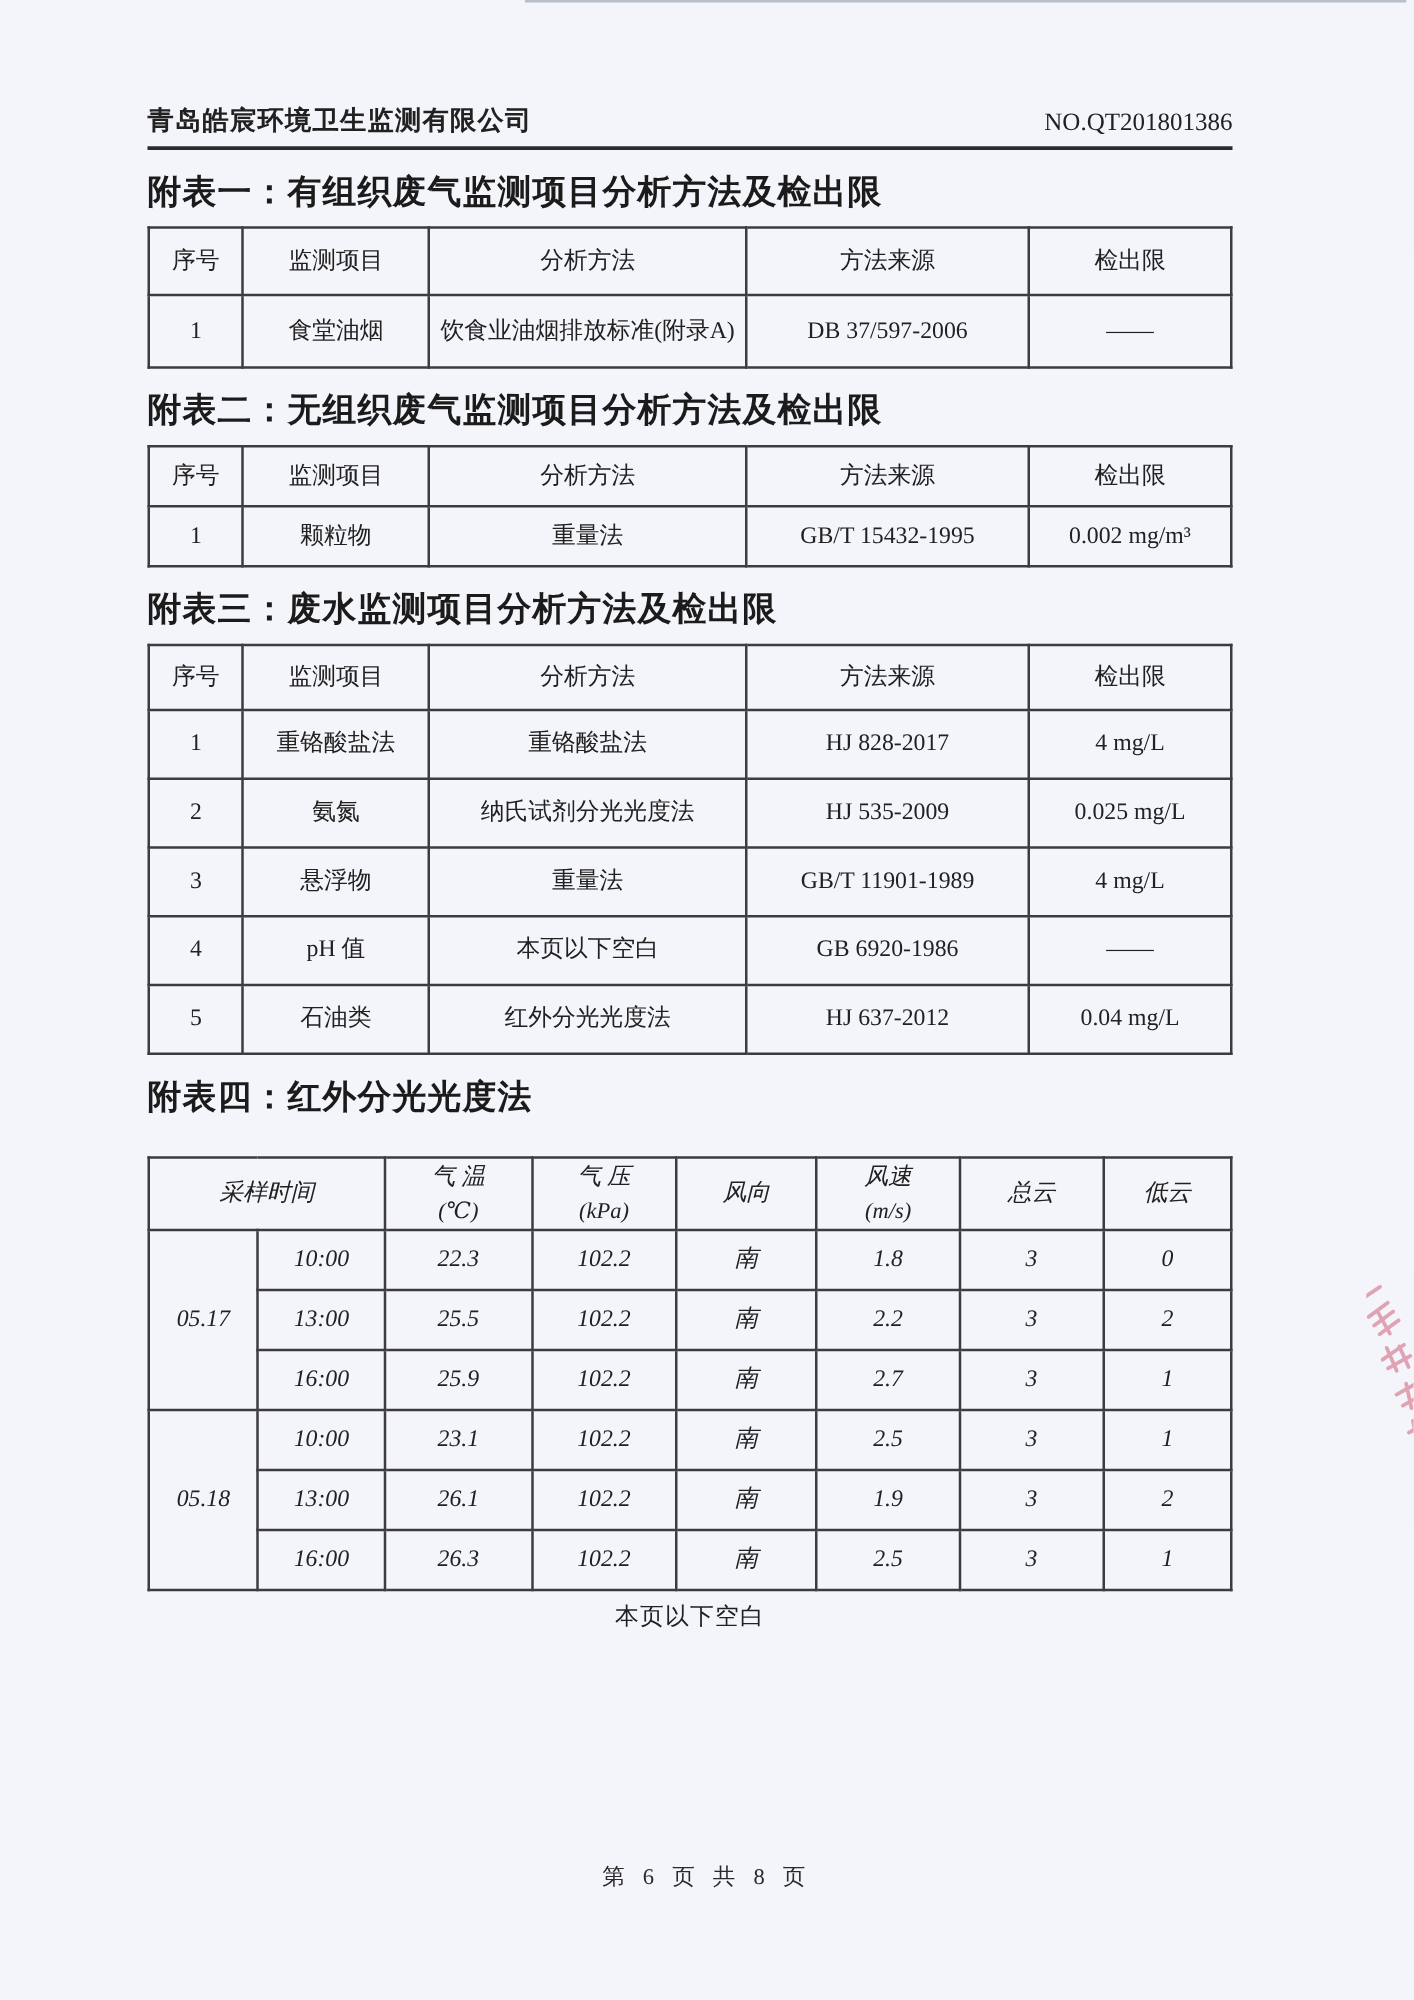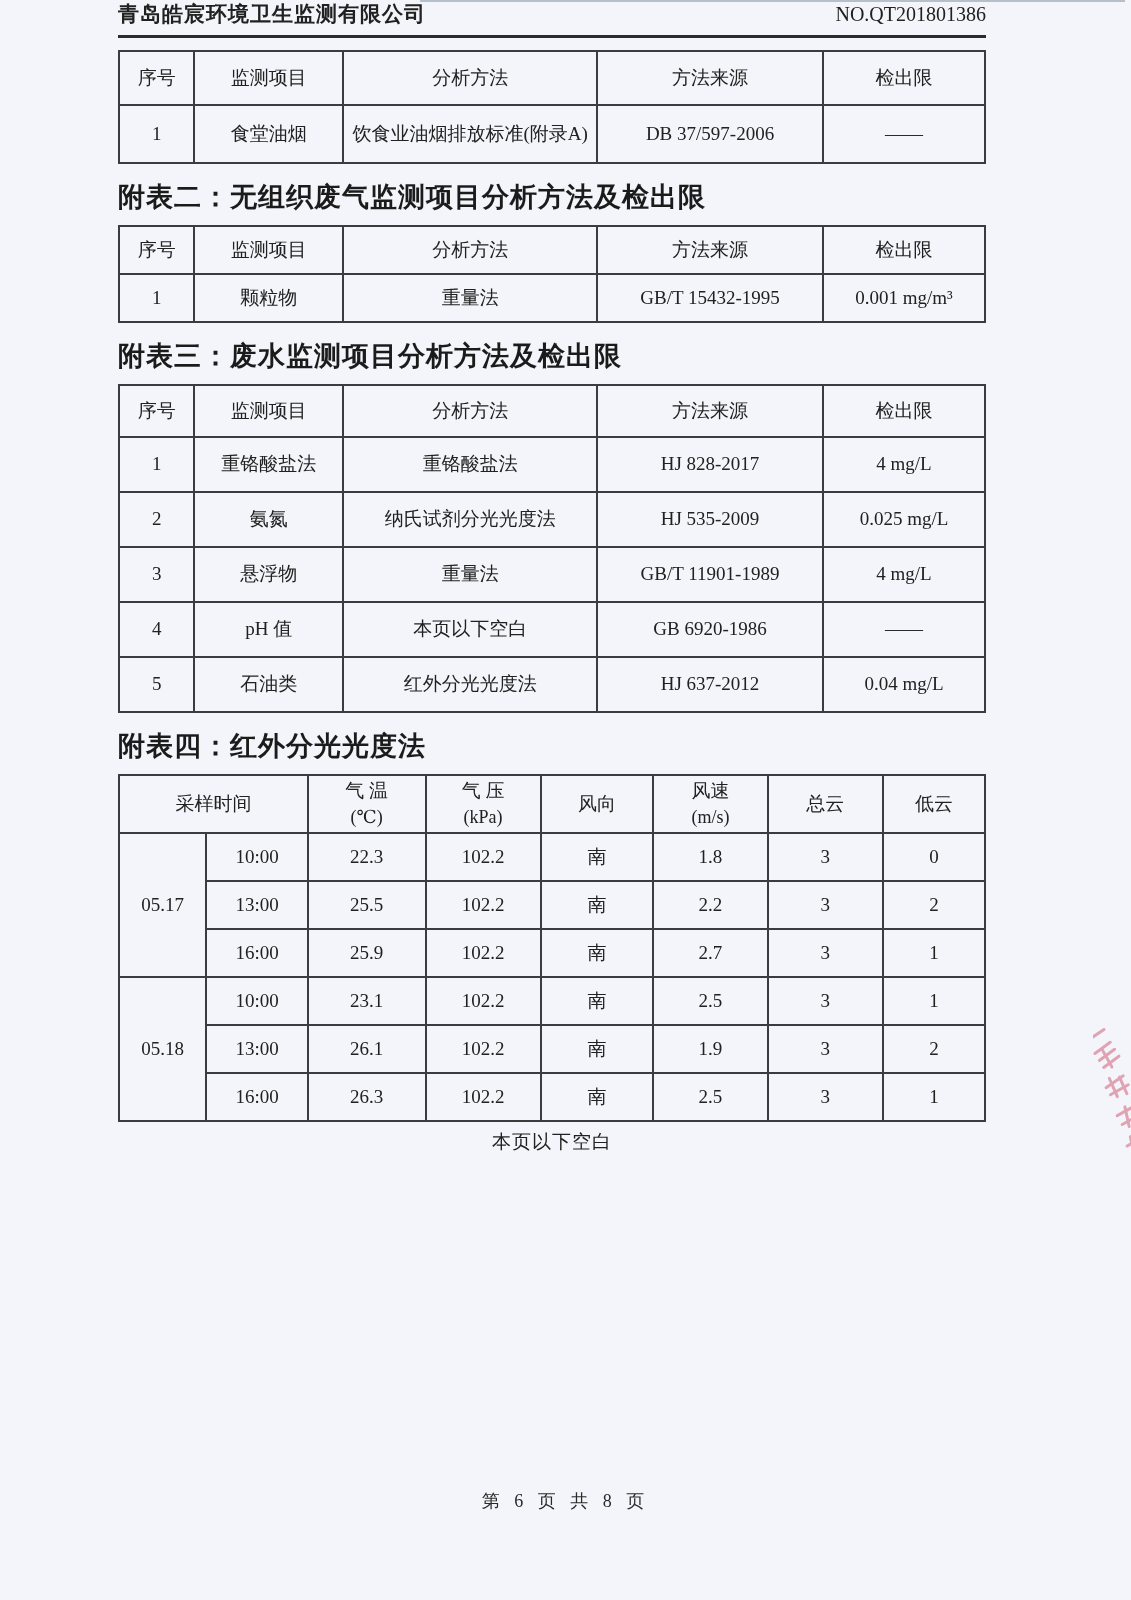--- a/index.html
+++ b/index.html
@@ -14,21 +14,22 @@
     color:#212121;
   }
   
   .scan-line {
     position:absolute; top:0; left:420px; width:705px; height:2px;
     background:#97a1b0; opacity:.65;
   }
   .content { position:absolute; left:118px; top:0; width:868px; }
 
   .doc-header {
-    display:flex; justify-content:space-between; align-items:center;
+    margin-top:82px;
+    display:flex; justify-content:space-between; align-items:flex-end;
   }
   .company { font-size:21px; font-weight:bold; letter-spacing:1px; }
   .report-no { font-size:20px; font-weight:normal; }
   .header-rule { margin-top:7px; border-top:3px solid #2b2b2e; }
 
   h2.section-title {
     font-size:27px; font-weight:bold; color:#1b1b1b;
     margin:17px 0 0 0; line-height:32px; letter-spacing:1px;
   }
 
@@ -42,21 +43,21 @@
     background:transparent;
   }
   .method-table { margin-top:12px; }
   .c-seq { width:8.7%; } .c-item { width:17.2%; } .c-method { width:29.3%; }
   .c-source { width:26.1%; } .c-limit { width:18.7%; }
 
   .t1 th { height:54px; } .t1 td { height:58px; }
   .t2 th { height:48px; } .t2 td { height:48px; }
   .t3 th { height:52px; } .t3 td { height:55px; }
 
-  .weather-table { margin-top:12px; }
+  .weather-table { margin-top:32px;font-style:italic; }
   .w-date { width:10.1%; } .w-time { width:11.7%; } .w-temp { width:13.6%; }
   .w-press { width:13.3%; } .w-dir { width:13.0%; } .w-speed { width:13.2%; }
   .w-tcloud { width:13.3%; } .w-lcloud { width:11.8%; }
   .t4 th { height:58px; } .t4 td { height:48px; }
   .hdr-unit { display:block; font-size:18px; }
 
   .blank-note { margin-top:7px; font-size:19px; letter-spacing:1px;text-align:center; }
 
   .page-footer {
     position:absolute; top:1489px; left:0; width:100%;
@@ -75,20 +76,21 @@
   <div class="scan-line"></div>
 
   <div class="content">
 
     <div class="doc-header">
       <span class="company">青岛皓宸环境卫生监测有限公司</span>
       <span class="report-no">NO.QT201801386</span>
     </div>
     <div class="header-rule"></div>
 
+    <h2 class="section-title">附表一：有组织废气监测项目分析方法及检出限</h2>
     <table class="method-table t1">
       <colgroup>
           <col class="c-seq">
           <col class="c-item">
           <col class="c-method">
           <col class="c-source">
           <col class="c-limit">
         </colgroup>
       <thead>
         <tr>
@@ -127,21 +129,21 @@
           <th>方法来源</th>
           <th>检出限</th>
         </tr>
       </thead>
       <tbody>
         <tr>
           <td>1</td>
           <td>颗粒物</td>
           <td>重量法</td>
           <td>GB/T 15432-1995</td>
-          <td>0.001 mg/m³</td>
+          <td>0.002 mg/m³</td>
         </tr>
       </tbody>
     </table>
 
     <h2 class="section-title">附表三：废水监测项目分析方法及检出限</h2>
     <table class="method-table t3">
       <colgroup>
           <col class="c-seq">
           <col class="c-item">
           <col class="c-method">

